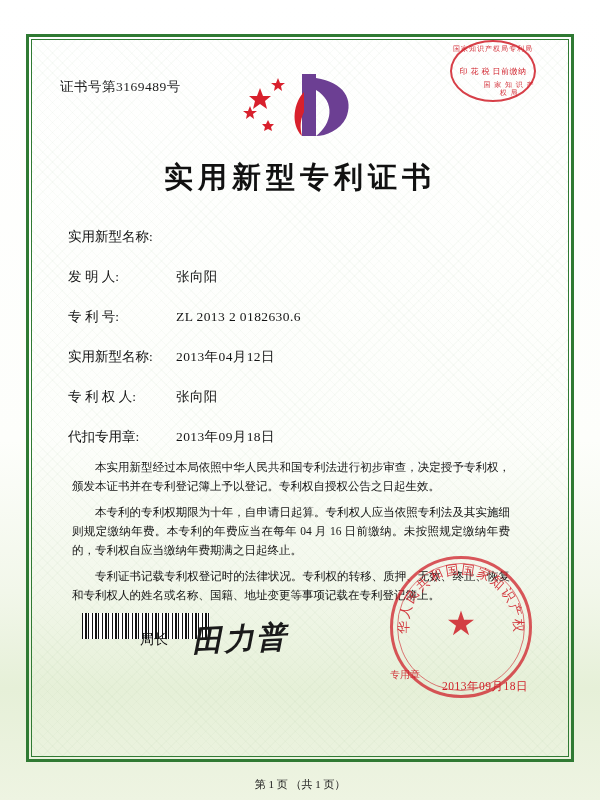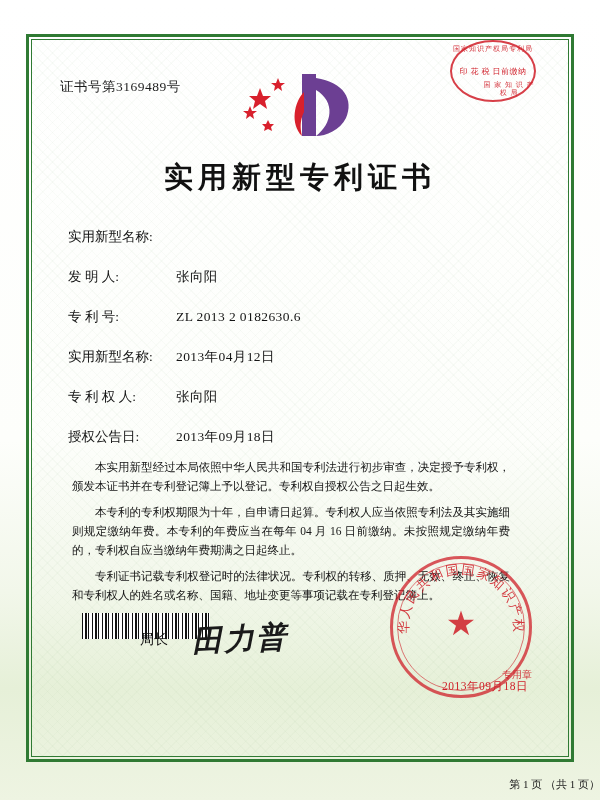--- a/index.html
+++ b/index.html
@@ -231,21 +231,21 @@
     transform: translate(-50%,-50%);
     font-size: 34px;
     color: #cf1f28;
     opacity: 0.85;
     line-height: 1;
   }
   .big-seal .bottom-label {
     position: absolute;
     left: 0; right: 0;
     bottom: 16px;
-    text-align: right;
+    text-align: left;
     color: #cf1f28;
     font-size: 10px;
     opacity: 0.85;
   }
 
   
   .director-row {
     position: absolute;
     left: 108px;
     bottom: 96px;
@@ -276,21 +276,21 @@
     color: #cf1f28;
     letter-spacing: 0.5px;
   }
 
   
   .page-footer {
     position: absolute;
     left: 0;
     right: 0;
     bottom: 8px;
-    text-align: right;
+    text-align: center;
     font-size: 11px;
     color: #1b1b1b;
   }
 </style>
 </head>
 <body>
 
 <div class="certificate">
 
   <div class="border-outer"></div>
@@ -343,21 +343,21 @@
       </div>
       <div class="field-row">
         <div class="field-label w1">实用新型名称:</div>
         <div class="field-value">2013年04月12日</div>
       </div>
       <div class="field-row">
         <div class="field-label w1">专 利 权 人:</div>
         <div class="field-value">张向阳</div>
       </div>
       <div class="field-row">
-        <div class="field-label w1">授权公告日:</div>
+        <div class="field-label w1">代扣专用章:</div>
         <div class="field-value">2013年09月18日</div>
       </div>
     </div>
 
     <div class="body-text">
       <p>本实用新型经过本局依照中华人民共和国专利法进行初步审查，决定授予专利权，颁发本证书并在专利登记簿上予以登记。专利权自授权公告之日起生效。</p>
       <p>本专利的专利权期限为十年，自申请日起算。专利权人应当依照专利法及其实施细则规定缴纳年费。本专利的年费应当在每年 04 月 16 日前缴纳。未按照规定缴纳年费的，专利权自应当缴纳年费期满之日起终止。</p>
       <p>专利证书记载专利权登记时的法律状况。专利权的转移、质押、无效、终止、恢复和专利权人的姓名或名称、国籍、地址变更等事项记载在专利登记簿上。</p>
     </div>
 

